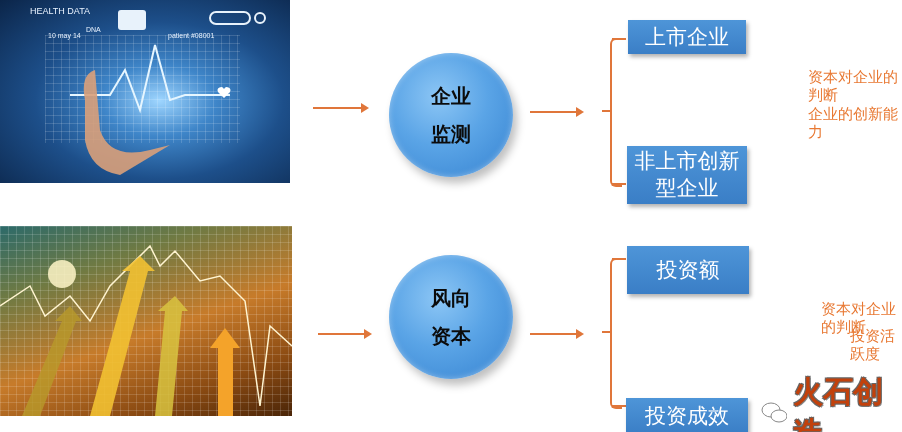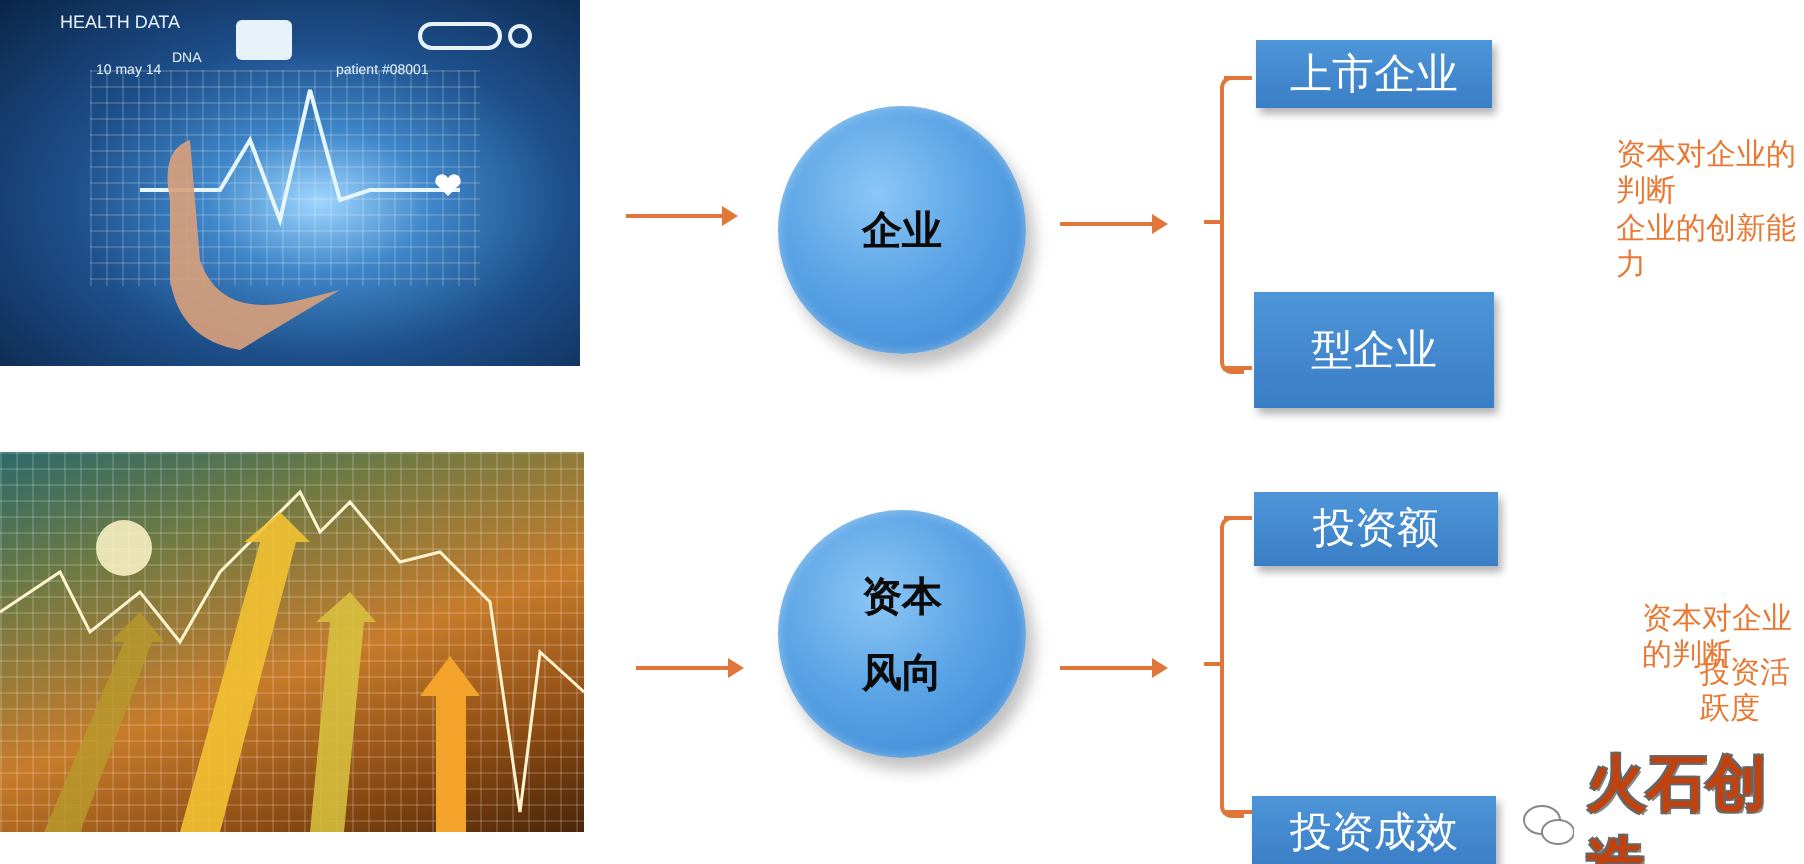--- a/index.html
+++ b/index.html
@@ -74,51 +74,53 @@
     <polygon points="175,70 188,85 182,85 172,190 155,190 165,85 158,85" fill="#d8c340" opacity="0.85"></polygon>
     <polygon points="225,102 240,122 233,122 233,190 218,190 218,122 210,122" fill="#f4a32a"></polygon>
     <polygon points="70,80 82,95 76,95 40,190 22,190 62,95 55,95" fill="#b89a2a" opacity="0.8"></polygon>
   </svg>
 </div>
 
 <div class="arrow" style="left:313px;top:107px;width:54px;"></div>
 <div class="circle" style="left:389px;top:53px;">
   <span>
       <span style="display: block;">企业</span>
+      <span style="display: block;">监测</span>
     </span>
 </div>
 <div class="arrow" style="left:530px;top:111px;width:52px;"></div>
 <div class="bracket" style="left:610px;top:38px;height:145px;"></div>
 <div class="bracket-tick" style="left:602px;top:110px;"></div>
 <div class="bracket-tick" style="left:612px;top:38px;width:14px;"></div>
 <div class="bracket-tick" style="left:612px;top:183px;width:14px;"></div>
 
 <div class="box" style="left:628px;top:20px;width:118px;height:34px;">
   <span>上市企业</span>
 </div>
 <div class="box" style="left:627px;top:146px;width:120px;height:58px;flex-direction:column;">
+  <span>非上市创新</span>
   <span>型企业</span>
 </div>
 <div class="note" style="left:764px;top:68px;">资本对企业的判断</div>
 <div class="note" style="left:764px;top:105px;">企业的创新能力</div>
 
 <div class="arrow" style="left:318px;top:333px;width:52px;"></div>
 <div class="circle" style="left:389px;top:255px;">
   <span>
+      <span style="display: block;">风向</span>
       <span style="display: block;">资本</span>
-      <span style="display: block;">风向</span>
     </span>
 </div>
 <div class="arrow" style="left:530px;top:333px;width:52px;"></div>
 <div class="bracket" style="left:610px;top:258px;height:147px;"></div>
 <div class="bracket-tick" style="left:602px;top:331px;"></div>
 <div class="bracket-tick" style="left:612px;top:258px;width:14px;"></div>
 <div class="bracket-tick" style="left:612px;top:405px;width:14px;"></div>
 
-<div class="box" style="left:627px;top:246px;width:122px;height:37px;">
+<div class="box" style="left:627px;top:246px;width:122px;height:48px;">
   <span>投资额</span>
 </div>
 <div class="box" style="left:626px;top:398px;width:122px;height:36px;">
   <span>投资成效</span>
 </div>
 <div class="note" style="left:777px;top:300px;">资本对企业的判断</div>
 <div class="note" style="left:806px;top:327px;">投资活跃度</div>
 
 <div class="watermark">
   <svg width="30" height="26">

